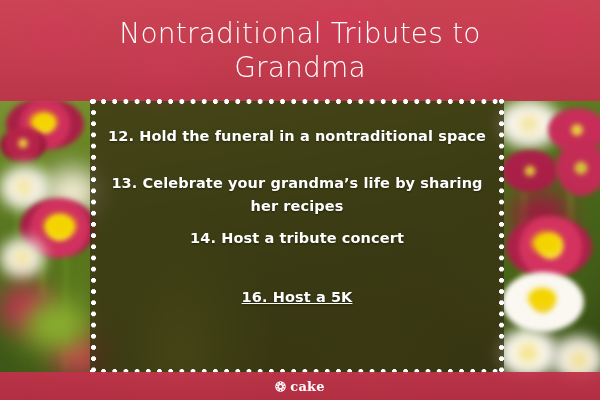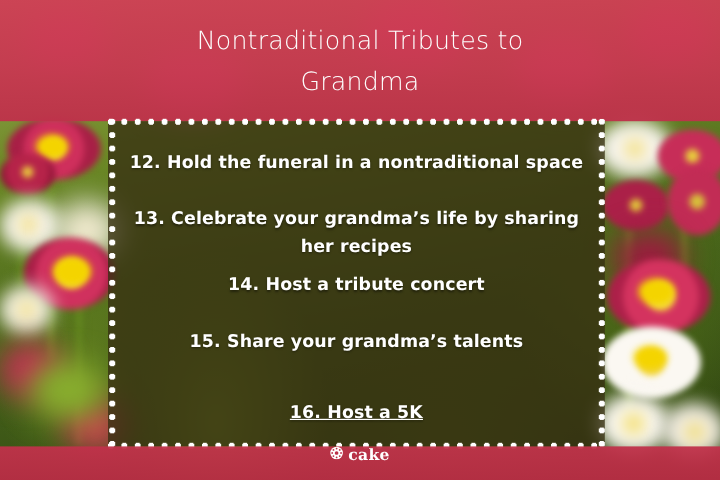--- a/index.html
+++ b/index.html
@@ -34,34 +34,34 @@
         background:linear-gradient(90deg,#3f5d12,#7aa128,#3f5d12);}
 
   
   #banner{
     position:absolute;left:0;top:0;width:600px;height:101px;
     background:linear-gradient(180deg,rgba(207,60,84,.93) 0%,rgba(199,56,80,.95) 55%,rgba(190,50,74,.96) 100%);
   }
   #title{
     position:absolute;left:0;top:0;width:600px;height:101px;
     display:flex;flex-direction:column;align-items:center;justify-content:center;
-    color:#fdfdfd;font-size:21px;line-height:34px;font-weight:300;
+    color:#fdfdfd;font-size:28px;line-height:34px;font-weight:300;
     letter-spacing:.2px;text-align:center;
     font-family:"DejaVu Sans","Liberation Sans",sans-serif;
   }
   #title .l{display:block;white-space:nowrap;}
 
   
   #footer{
     position:absolute;left:0;bottom:0;width:600px;height:28px;
     background:linear-gradient(180deg,rgba(192,50,74,.95) 0%,rgba(183,45,68,.96) 100%);
   }
   #brand{
     position:absolute;left:0;bottom:0;width:600px;height:28px;
-    display:flex;justify-content:center;gap:4px;
+    display:flex;align-items:center;justify-content:center;gap:4px;
   }
   #brand .wordmark{
     color:#ffffff;font-size:13px;font-weight:700;letter-spacing:.2px;
     font-family:"DejaVu Serif","Liberation Serif",serif;
   }
   .rosette{position:relative;width:11px;height:11px;flex:0 0 11px;}
   .rosette svg{display:block;width:11px;height:11px;}
 
   
   #panel{
@@ -150,21 +150,20 @@
   <div id="panel"></div>
   <div class="dots h" id="dtop"></div>
   <div class="dots h" id="dbot"></div>
   <div class="dots v" id="dlft"></div>
   <div class="dots v" id="drgt"></div>
 
   <div id="list">
     <div class="item i12">12. Hold the funeral in a nontraditional space</div>
     <div class="item i13">13. Celebrate your grandma’s life by sharing her recipes</div>
     <div class="item i14">14. Host a tribute concert</div>
-    <div class="item i15">15. Share your grandma’s talents</div>
     <div class="item i16">16. Host a 5K</div>
   </div>
 
   <div id="footer"></div>
   <div id="brand">
     <span class="rosette">
       <svg viewBox="0 0 22 22" aria-hidden="true">
         <circle cx="11" cy="11" r="10.5" fill="#ffffff"></circle>
         <circle cx="11" cy="11" r="3.1" fill="#bc3048"></circle>
         <circle cx="11" cy="3.6" r="1.5" fill="#bc3048"></circle>

